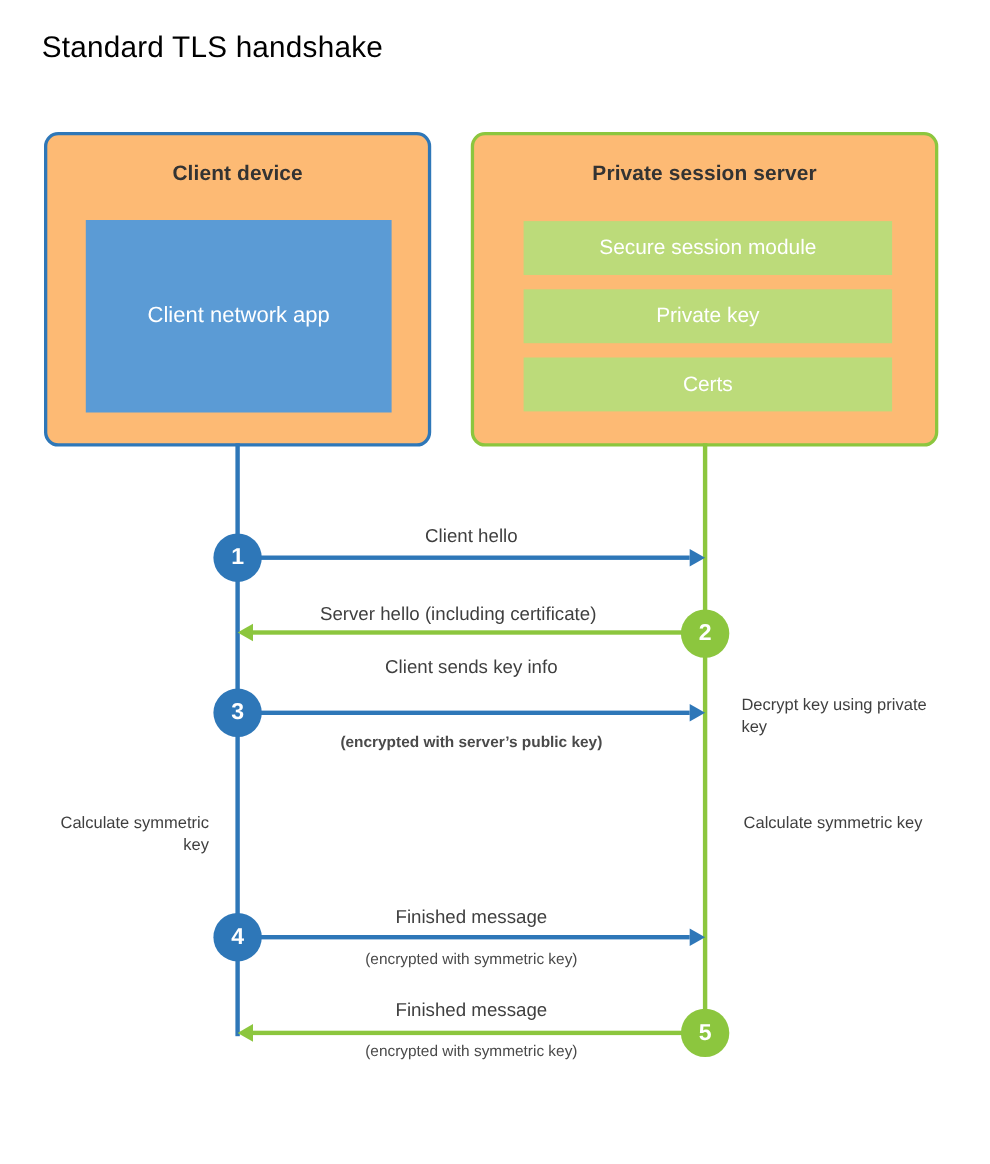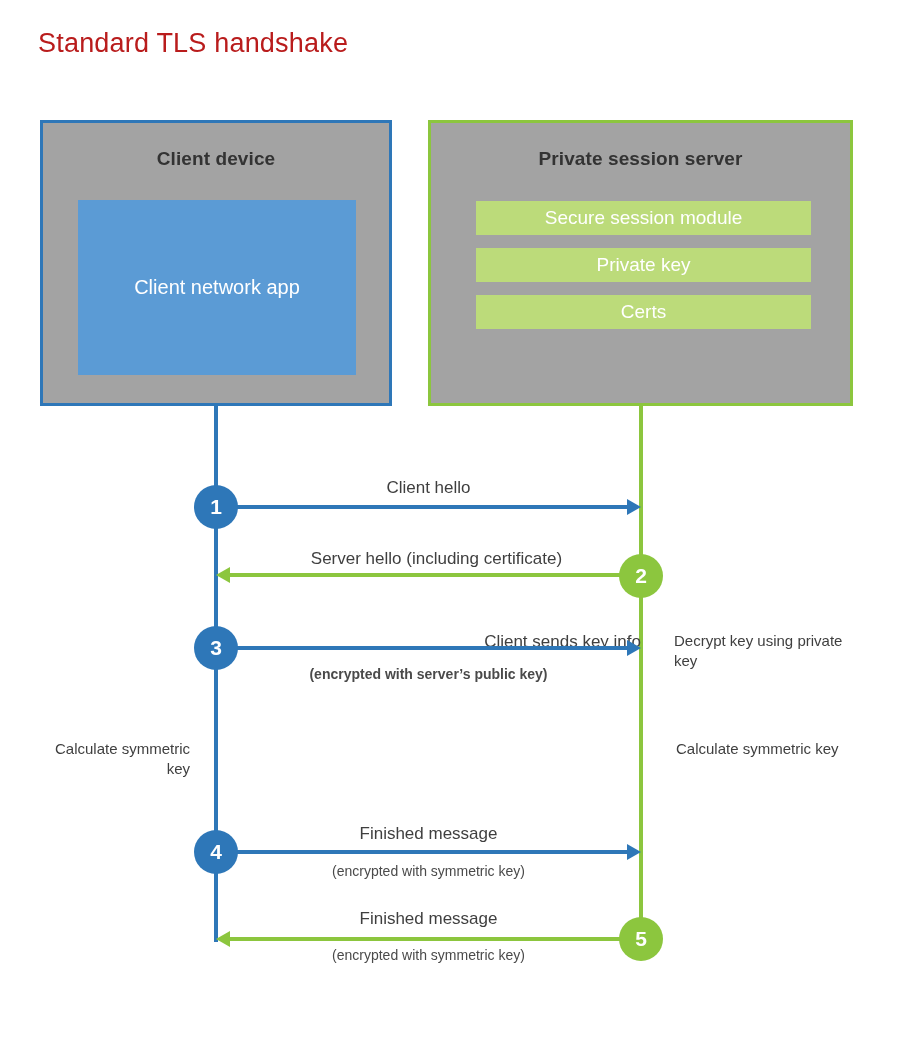--- a/index.html
+++ b/index.html
@@ -16,29 +16,30 @@
     overflow: hidden;
   }
 
   
   #page-title {
     position: absolute;
     left: 38px;
     top: 28px;
     font-size: 27px;
     font-weight: 300;
-    color: #b91c1c;
+    color: #000000;
     letter-spacing: 0.2px;
     white-space: nowrap;
   }
 
   
   .party-box {
     position: absolute;
-    background: #a3a3a3;
+    background: #fdba74;
+    border-radius: 13px;
   }
   #client-box {
     left: 40px;
     top: 120px;
     width: 352px;
     height: 286px;
     border: 3px solid #2E77B8;
   }
   #server-box {
     left: 428px;
@@ -78,21 +79,21 @@
   
   #server-blocks {
     position: absolute;
     left: 45px;
     top: 78px;
     width: 335px;
   }
   .server-block {
     background: #BCDB7A;
     color: #ffffff;
-    height: 34px;
+    height: 49px;
     display: flex;
     align-items: center;
     justify-content: center;
     font-size: 19px;
     font-weight: 400;
     margin-bottom: 13px;
   }
   .server-block:last-child { margin-bottom: 0; }
 
   
@@ -199,30 +200,30 @@
 
 <div class="msg-label" style="left:216px; top:478px; width:425px;">Client hello</div>
 <div class="msg-arrow arrow-blue" style="left:216px; top:505px;">
   <div class="shaft" style="left:0; width:411px;"></div>
   <div class="head" style="left:411px;"></div>
 </div>
 <div class="step-circle circle-blue" style="left:194px; top:485px;">
   <span>1</span>
 </div>
 
-<div class="msg-label" style="left:224px; top:549px; width:425px;">Server hello (including certificate)</div>
+<div class="msg-label" style="left:204px; top:549px; width:425px;">Server hello (including certificate)</div>
 <div class="msg-arrow arrow-green" style="left:216px; top:573px;">
   <div class="shaft" style="left:14px; width:410px;"></div>
   <div class="head" style="left:0;"></div>
 </div>
 <div class="step-circle circle-green" style="left:619px; top:554px;">
   <span>2</span>
 </div>
 
-<div class="msg-label" style="left:216px; top:632px; width:425px;text-align:right;">Client sends key info</div>
+<div class="msg-label" style="left:216px; top:597px; width:425px;">Client sends key info</div>
 <div class="msg-arrow arrow-blue" style="left:216px; top:646px;">
   <div class="shaft" style="left:0; width:411px;"></div>
   <div class="head" style="left:411px;"></div>
 </div>
 <div class="msg-sublabel" style="left:216px; top:666px; width:425px;font-weight:bold;">(encrypted with server’s public key)</div>
 <div class="step-circle circle-blue" style="left:194px; top:626px;">
   <span>3</span>
 </div>
 <div class="side-note left-align" style="left:674px; top:631px; width:180px;">Decrypt key using private key</div>
 

